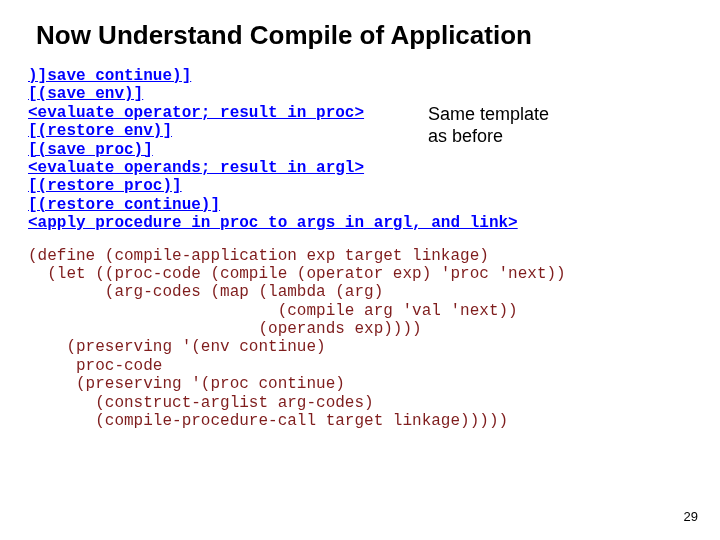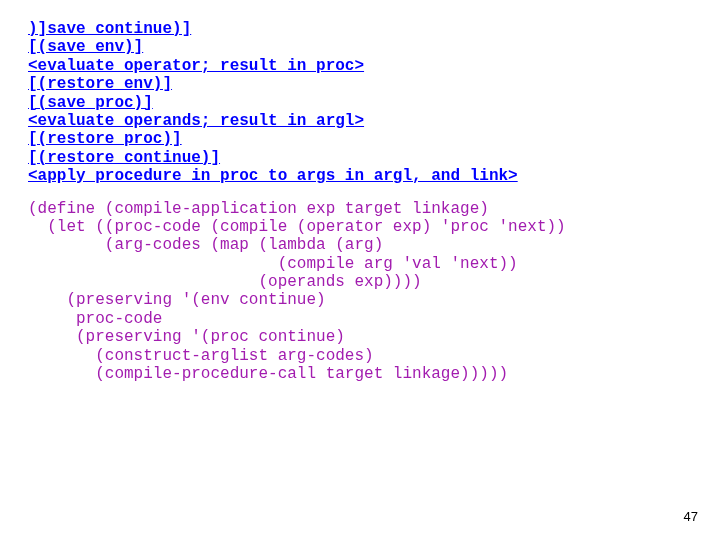--- a/index.html
+++ b/index.html
@@ -45,50 +45,52 @@
     line-height: 1.2;
     left: 400px;
     top: 37px;
   }
   .lisp-block {
     font-family: "Courier New", Courier, monospace;
     font-size: 16px;
     font-weight: normal;
     line-height: 1.15;
     white-space: pre;
-    color: #a21caf;
+    color: #7f1d1d;
   }
   .pagenum {
     position: absolute;
     right: 22px;
     bottom: 16px;
     font-size: 13px;
     color: #000;
   }
 </style>
 </head>
 <body>
 
 <div class="slide">
+  <h1 class="title">Now Understand Compile of Application</h1>
 
   <div class="code-block"><span>)]save continue)]
 [(save env)]
 &lt;evaluate operator; result in proc&gt;
 [(restore env)]
 [(save proc)]
 &lt;evaluate operands; result in argl&gt;
 [(restore proc)]
 [(restore continue)]
-&lt;apply procedure in proc to args in argl, and link&gt;</span></div>
+&lt;apply procedure in proc to args in argl, and link&gt;</span><div class="annotation">Same template
+as before</div></div>
 
   <div class="lisp-block">(define (compile-application exp target linkage)
   (let ((proc-code (compile (operator exp) 'proc 'next))
         (arg-codes (map (lambda (arg)
                           (compile arg 'val 'next))
                         (operands exp))))
     (preserving '(env continue)
      proc-code
      (preserving '(proc continue)
        (construct-arglist arg-codes)
        (compile-procedure-call target linkage)))))</div>
 
-  <div class="pagenum">47</div>
+  <div class="pagenum">29</div>
 </div>
 
 </body></html>

